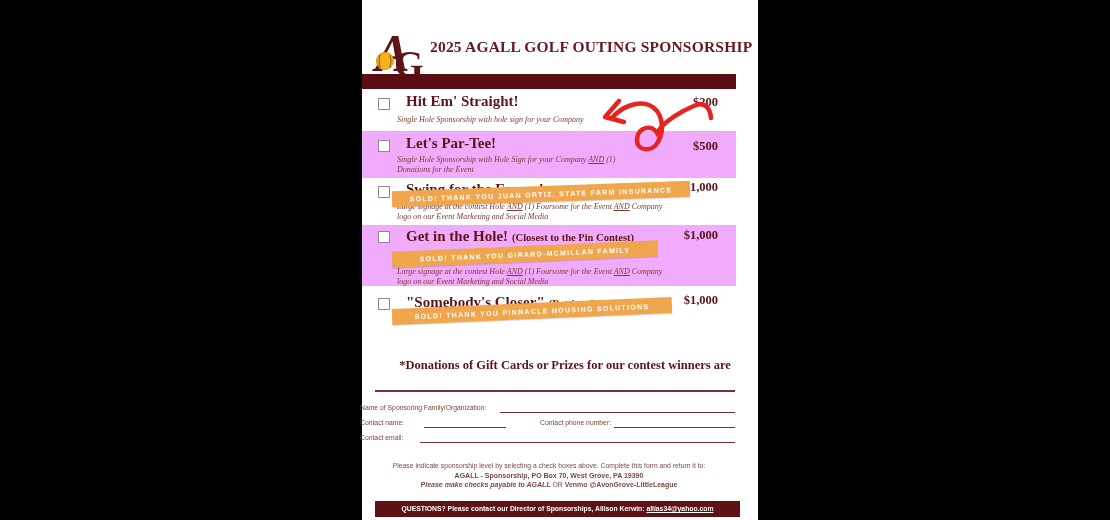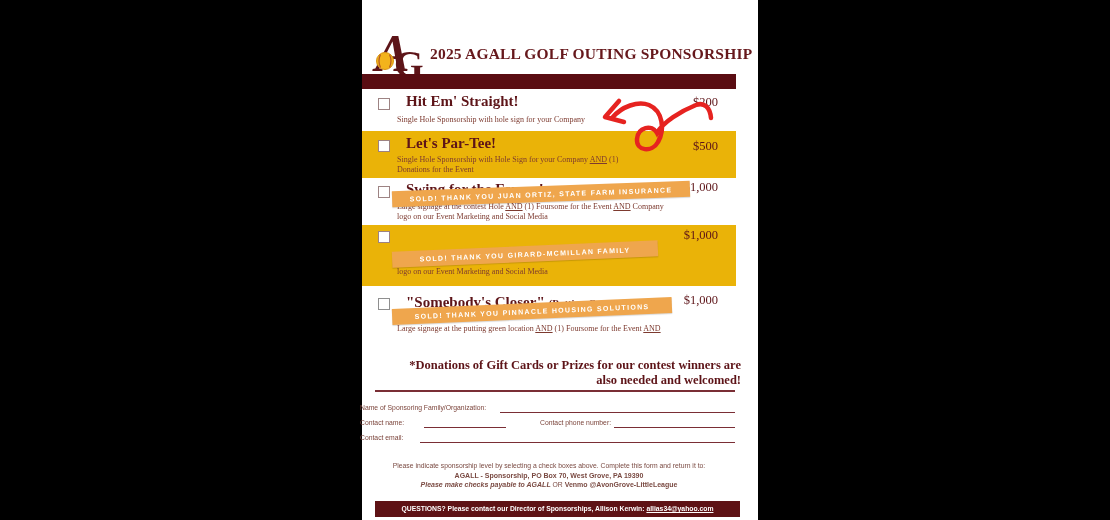--- a/index.html
+++ b/index.html
@@ -1,43 +1,43 @@
 <!DOCTYPE html>
 <html><head>
 <meta charset="utf-8">
 <style>
   html,body{margin:0;padding:0;background:#000;width:1110px;height:520px;overflow:hidden;}
   .stage{position:relative;width:1110px;height:520px;background:#000;font-family:"Liberation Serif",serif;}
   .page{position:absolute;left:362px;top:0;width:396px;height:520px;background:#ffffff;}
 
   
   .logo{position:absolute;left:13px;top:25px;width:56px;height:58px;}
-  .page-title{position:absolute;left:68px;top:45px;width:304px;text-align:left;
+  .page-title{position:absolute;left:68px;top:38px;width:304px;text-align:left;
     font-weight:bold;font-size:15.5px;letter-spacing:.2px;color:#66181c;white-space:nowrap;}
   .top-bar{position:absolute;left:0;top:74px;width:374px;height:15px;background:#5a0d12;}
 
   
   .row{position:absolute;left:0;width:374px;}
-  .row.shaded{background:#eab308;}
+  .row.shaded{background:#f0abfc;}
   .cb{position:absolute;left:16px;top:6px;width:10px;height:10px;border:1.5px solid #9d8383;background:#fff;}
   .rt{position:absolute;left:35px;top:1px;font-weight:bold;font-size:15px;color:#5d1418;white-space:nowrap;margin-left:9px;}
   .rt .sub{font-size:10.5px;margin-left:4px;}
-  .price{position:absolute;right:18px;top:3px;font-weight:normal;font-size:12.5px;color:#5d1418;}
-  .desc{position:absolute;left:35px;font-size:8px;line-height:9.5px;color:#7d3a2f;white-space:nowrap;}
+  .price{position:absolute;right:18px;top:3px;font-weight:bold;font-size:12.5px;color:#5d1418;}
+  .desc{position:absolute;left:35px;font-size:8px;line-height:9.5px;color:#7d3a2f;white-space:nowrap;font-style:italic;}
 
   
   .banner{position:absolute;z-index:3;background:#efa64d;color:#fff;
     font-family:"Liberation Sans",sans-serif;font-weight:bold;font-size:7px;letter-spacing:1.3px;
     text-align:center;padding:5px 4px 4px;white-space:nowrap;transform:rotate(-2deg);
     box-shadow:0 1px 1px rgba(0,0,0,.15);}
 
   .arrow-svg{position:absolute;left:230px;top:92px;z-index:4;}
 
   
-  .donation{position:absolute;left:5px;top:358px;width:374px;text-align:right;
+  .donation{position:absolute;left:16px;top:358px;width:374px;text-align:center;
     font-weight:bold;font-size:12.5px;line-height:14.5px;color:#5d1418;}
   .rule{position:absolute;left:13px;top:390px;width:360px;border-top:2px solid #7a2e35;}
 
   
   .flabel{position:absolute;font-family:"Liberation Sans",sans-serif;font-size:6.8px;color:#7c453c;white-space:nowrap;}
   .fline{position:absolute;border-bottom:1.4px solid #7a2e35;height:8px;}
 
   
   .instructions{position:absolute;left:10px;top:461px;width:354px;text-align:center;
     font-family:"Liberation Sans",sans-serif;font-size:6.8px;line-height:9.5px;color:#7a4a42;}
@@ -96,48 +96,48 @@
       <div class="rt"><span>Swing for the Fences!</span><span class="sub">(Longest Drive Contest)</span></div>
       <div class="price" style="top:0">$1,000</div>
       <div class="desc" style="top:22px">
         <div>Large signage at the contest Hole <u>AND</u> (1) Foursome for the Event <u>AND</u> Company</div>
         <div>logo on our Event Marketing and Social Media</div>
       </div>
     </div>
 
     <div class="row shaded" style="top:225px;height:61px">
       <span class="cb"></span>
+      <div class="rt" style="top:3px"><span>Get in the Hole!</span><span class="sub">(Closest to the Pin Contest)</span></div>
       <div class="price">$1,000</div>
       <div class="desc" style="top:42px">
+        <div>Large signage at the contest Hole <u>AND</u> (1) Foursome for the Event <u>AND</u> Company</div>
         <div>logo on our Event Marketing and Social Media</div>
       </div>
     </div>
 
     <div class="row" style="top:292px;height:54px">
       <span class="cb" style="border-color:#8f8f8f"></span>
       <div class="rt" style="top:2px"><span>"Somebody's Closer"</span><span class="sub">(Putting Contest)</span></div>
       <div class="price" style="top:1px">$1,000</div>
       <div class="desc" style="top:32px">
-        <div>Large signage at the putting green location <u>AND</u> (1) Foursome for the Event <u>AND</u></div>
       </div>
     </div>
 
     <div class="banner" style="left:30px;top:186px;width:290px">SOLD! THANK YOU JUAN ORTIZ, STATE FARM INSURANCE</div>
     <div class="banner" style="left:30px;top:246px;width:258px;transform:rotate(-2.5deg)">SOLD! THANK YOU GIRARD-MCMILLAN FAMILY</div>
     <div class="banner" style="left:30px;top:303px;width:272px;transform:rotate(-2.5deg)">SOLD! THANK YOU PINNACLE HOUSING SOLUTIONS</div>
 
     <svg class="arrow-svg" width="130" height="85" viewBox="0 0 130 85">
       <path d="M 20 26 C 30 14, 46 9, 57 13 C 71 19, 73 38, 66 50 C 60 61, 44 59, 45 47
                C 46 35, 60 32, 65 41 C 71 30, 89 19, 104 13 C 112 10, 118 15, 119 26" fill="none" stroke="#e62320" stroke-width="4.5" stroke-linecap="round"></path>
       <polyline points="27,9 13,25 32,30" fill="none" stroke="#e62320" stroke-width="4.5" stroke-linecap="round" stroke-linejoin="round"></polyline>
     </svg>
 
     <div class="donation">
       <div>*Donations of Gift Cards or Prizes for our contest winners are</div>
-      <div>also needed and welcomed!</div>
     </div>
     <div class="rule"></div>
 
     <div class="flabel" style="left:-2px;top:404px">Name of Sponsoring Family/Organization:</div>
     <div class="fline" style="left:138px;top:404px;width:235px"></div>
 
     <div class="flabel" style="left:-2px;top:419px">Contact name:</div>
     <div class="fline" style="left:62px;top:419px;width:82px"></div>
 
     <div class="flabel" style="left:178px;top:419px">Contact phone number:</div>

